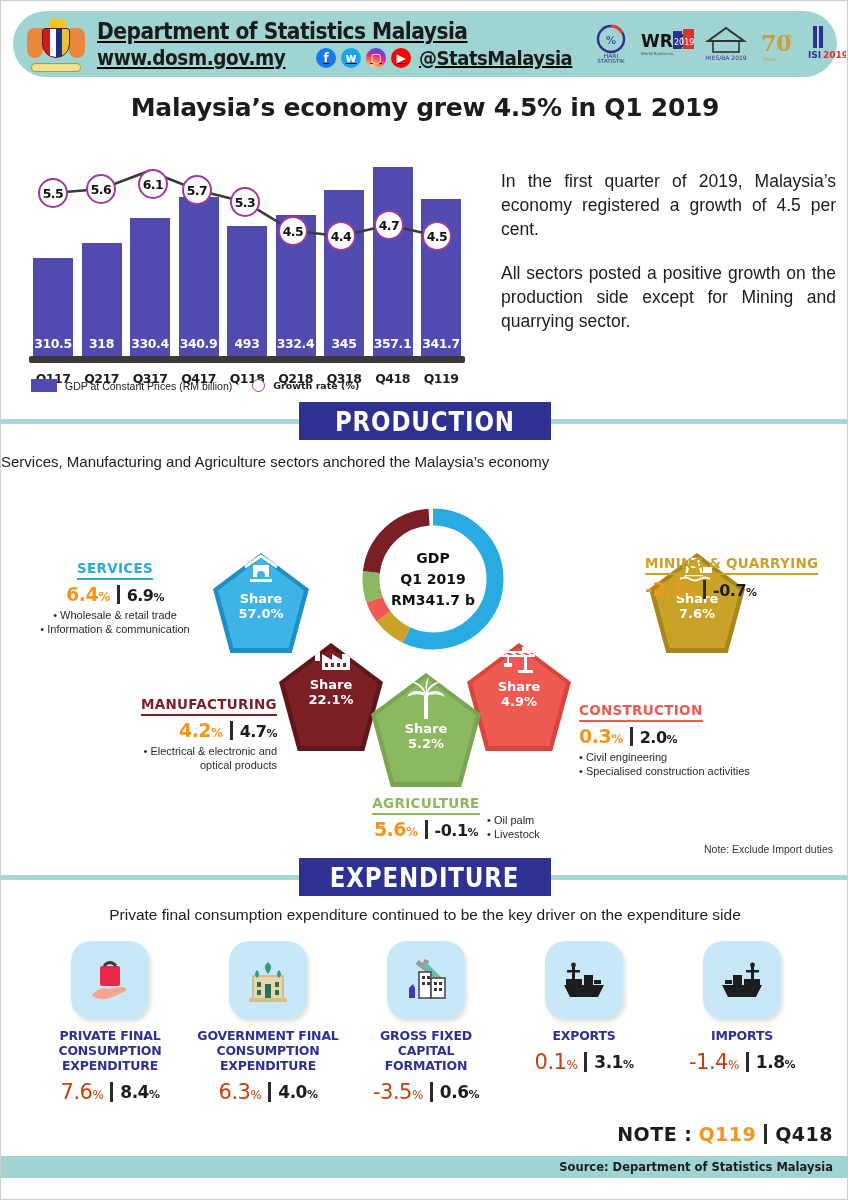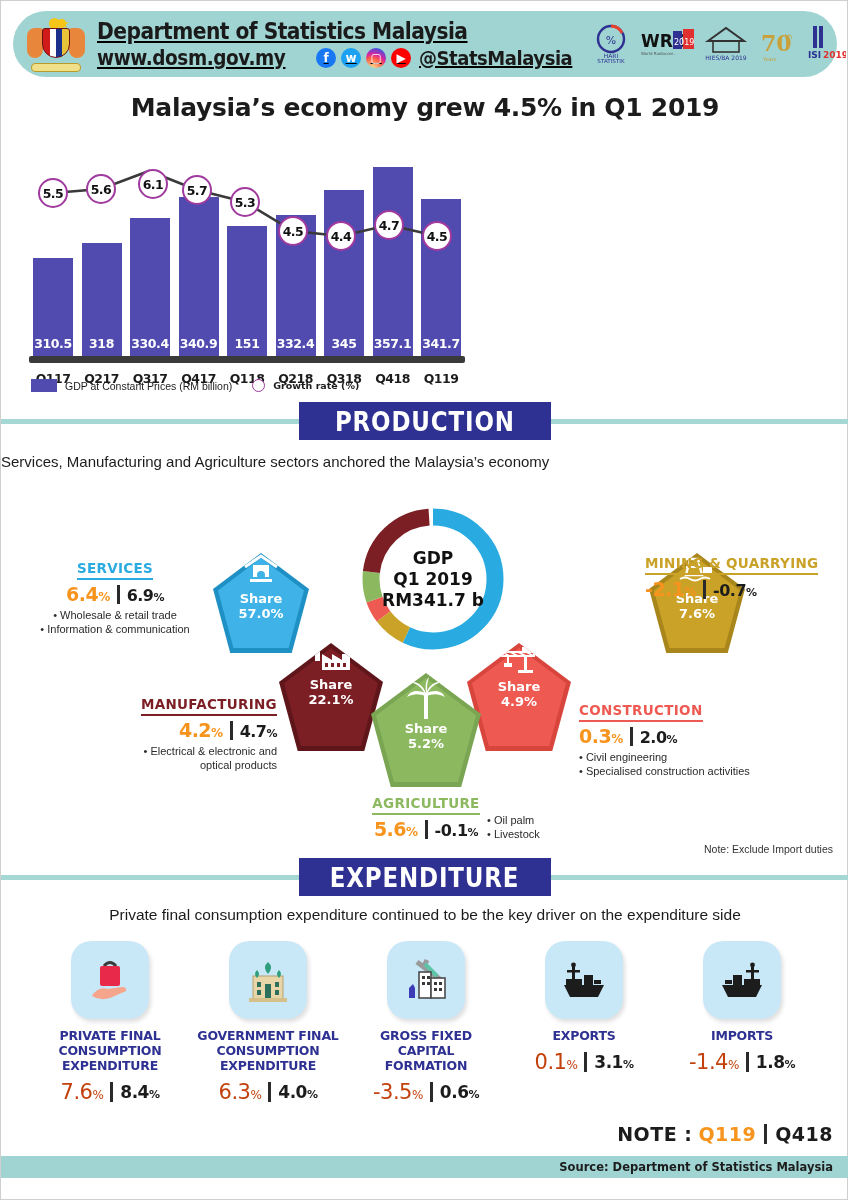--- a/index.html
+++ b/index.html
@@ -115,21 +115,21 @@
      transform: scaleX(0.85); }
   .banner-outer { position:absolute; background:#2e3192; display:flex; align-items:center; justify-content:center; }
 
   
   .prod-sub { position:absolute; left:0; top:452px; width:848px; 
     font-family:"Liberation Sans",sans-serif; font-size:15px; color:#1c1c1c; }
 
   .donut { position:absolute; left:352px; top:498px; width:160px; height:160px; }
   .donut-center { position:absolute; left:0; top:0; width:160px; height:160px;
      display:flex; flex-direction:column; align-items:center; justify-content:center;
-     font-family:"DejaVu Sans",sans-serif; font-weight:bold; font-size:17px; color:#111;
+     font-family:"DejaVu Sans",sans-serif; font-weight:bold; font-size:14px; color:#111;
      line-height:21px; }
 
   .pent {
     position:absolute;
     clip-path: polygon(50% 0%, 100% 36%, 82% 100%, 18% 100%, 0% 36%);
     display:flex; flex-direction:column; align-items:center; 
     color:#fff; font-family:"DejaVu Sans",sans-serif; font-weight:bold;
   }
   .pent .inner { position:absolute; inset:5px;
     clip-path: polygon(50% 0%, 100% 36%, 82% 100%, 18% 100%, 0% 36%); }
@@ -258,21 +258,21 @@
             <span>330.4</span>
           </div>
         </div>
       <div class="barcol">
           <div class="bar" style="height:84%">
             <span>340.9</span>
           </div>
         </div>
       <div class="barcol">
           <div class="bar" style="height:69%">
-            <span>151</span>
+            <span>493</span>
           </div>
         </div>
       <div class="barcol">
           <div class="bar" style="height:75%">
             <span>332.4</span>
           </div>
         </div>
       <div class="barcol">
           <div class="bar" style="height:88%">
             <span>345</span>
@@ -318,20 +318,24 @@
     </div>
   </div>
 
   <div class="legend">
     <div class="sw"></div>
     <div class="lbl">GDP at Constant Prices (RM billion)</div>
     <div class="circ"></div>
     <div class="lbl2">Growth rate (%)</div>
   </div>
 
+  <div class="side-text">
+    <p>In the first quarter of 2019, Malaysia’s economy registered a growth of 4.5 per cent.</p>
+    <p>All sectors posted a positive growth on the production side except for Mining and quarrying sector.</p>
+  </div>
 
   <div class="band" style="top:418px;"></div>
   <div class="banner-outer" style="left:298px; top:401px; width:252px; height:38px;">
     <span class="banner" style="position:relative; background:none;">PRODUCTION</span>
   </div>
   <div class="prod-sub">Services, Manufacturing and Agriculture sectors anchored the Malaysia’s economy</div>
 
   <svg class="donut" viewBox="0 0 160 160">
 
     <circle cx="80" cy="80" r="62" fill="none" stroke="#29ABE2" stroke-width="17" stroke-dasharray="222 168" stroke-dashoffset="0" transform="rotate(-90 80 80)"></circle>

